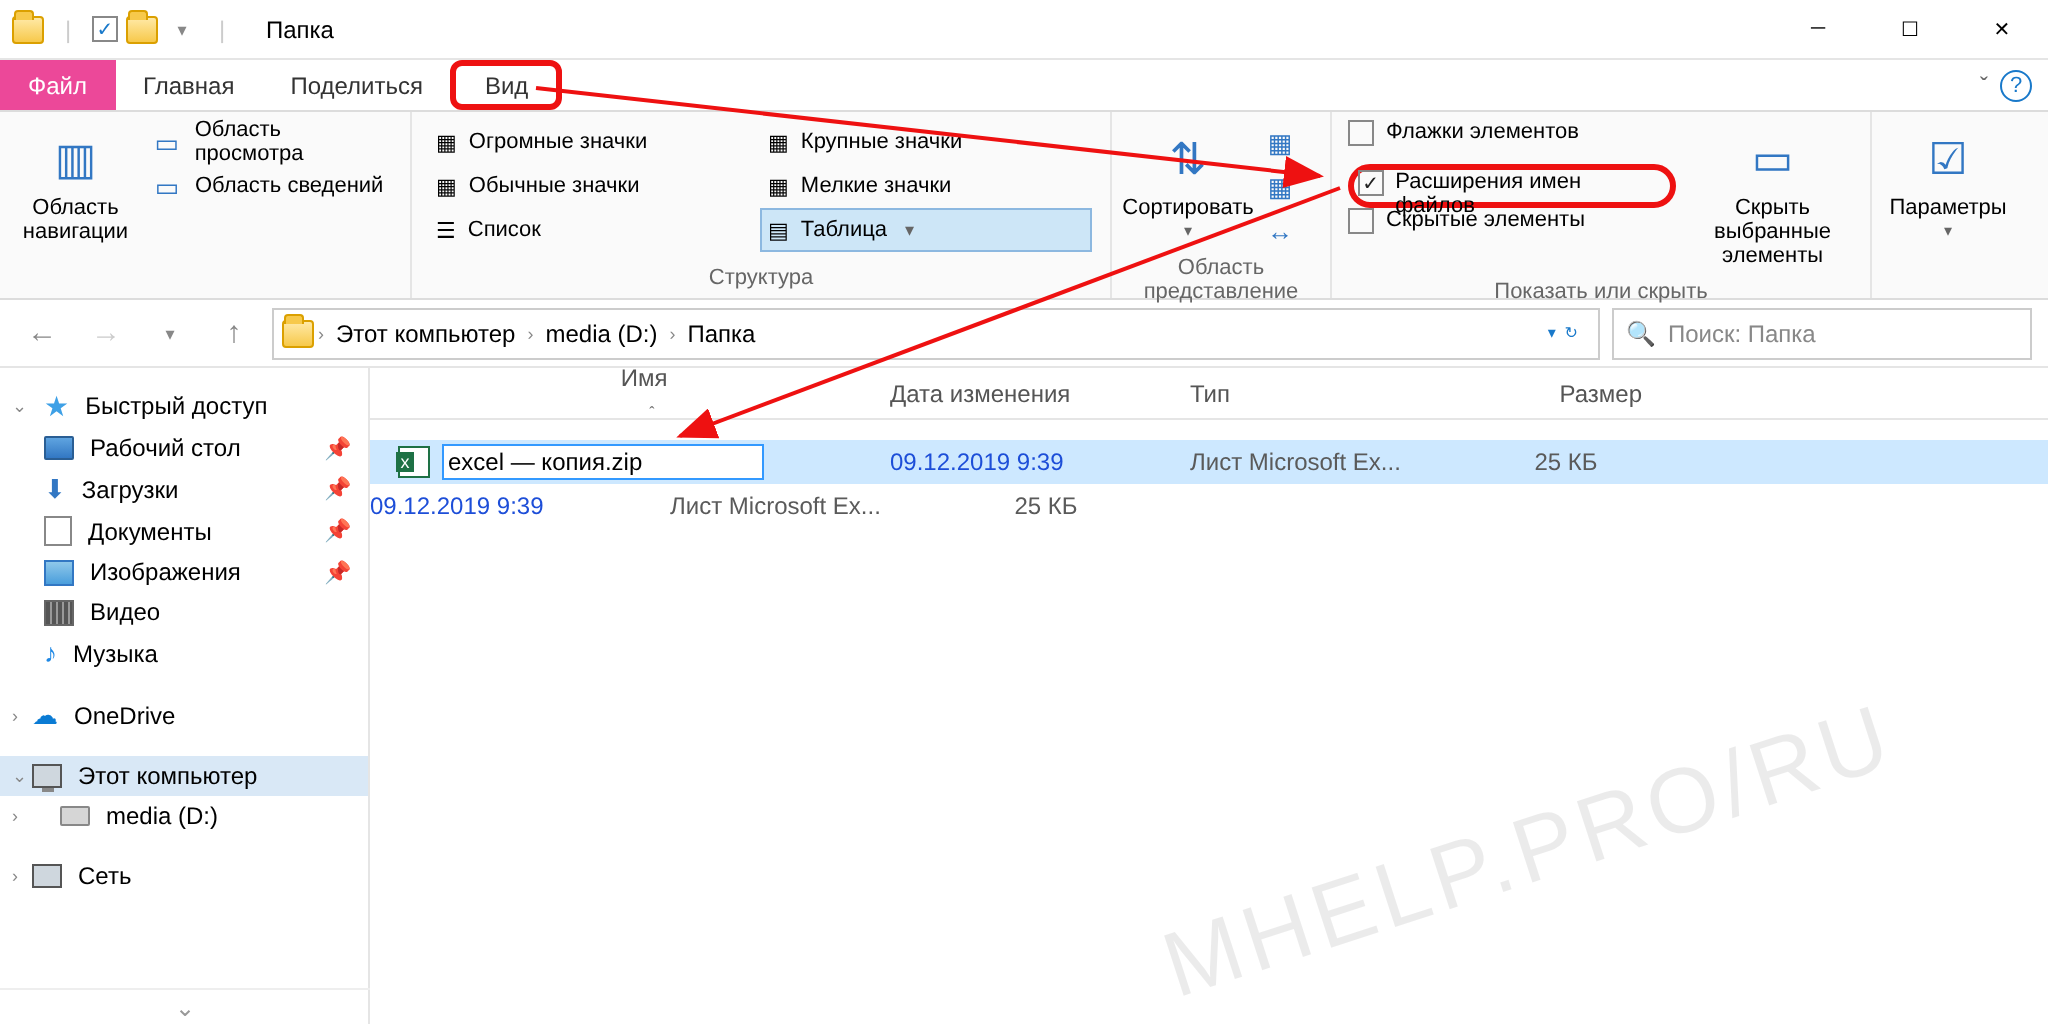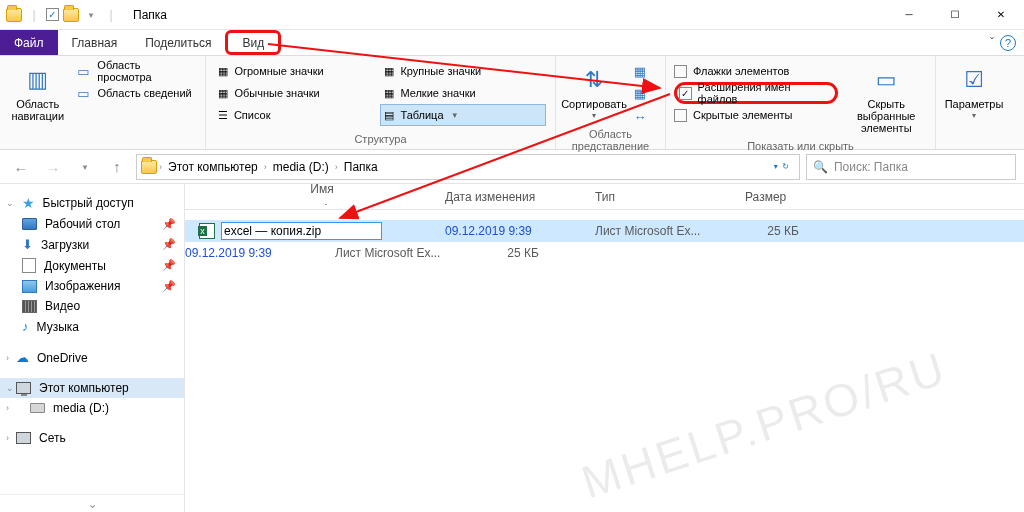--- a/index.html
+++ b/index.html
@@ -6,61 +6,61 @@
   body { width: 1024px; height: 512px; overflow: hidden; background: #fff; font-size: 12px; position: relative; }
   .titlebar { height: 30px; display: flex; align-items: center; border-bottom: 1px solid #e5e5e5; }
   .titlebar .qat { display: flex; align-items: center; padding: 0 6px; gap: 4px; }
   .qat-ico { width: 16px; height: 16px; display: flex; align-items: center; justify-content: center; }
   .folder-ico { width: 16px; height: 14px; background: linear-gradient(#ffe9a6,#f7c94b); border: 1px solid #dba000; border-radius: 2px; position: relative; }
   .folder-ico::before { content:""; position:absolute; top:-4px; left:0; width:8px; height:4px; background:#f7c94b; border:1px solid #dba000; border-bottom:none; border-radius:2px 2px 0 0; }
   .titlebar .title { margin-left: 8px; font-size: 12px; }
   .titlebar .winctl { margin-left: auto; display: flex; }
   .winbtn { width: 46px; height: 30px; display: flex; align-items: center; justify-content: center; font-size: 10px; }
   .tabs { height: 26px; display: flex; align-items: stretch; border-bottom: 1px solid #dcdcdc; background: #fff; }
-  .tab-file { background: #4c1d95; color: #fff; padding: 0 14px; display: flex; align-items: center; font-size: 12px; }
+  .tab-file { background: #ec4899; color: #fff; padding: 0 14px; display: flex; align-items: center; font-size: 12px; }
   .tab { padding: 0 14px; display: flex; align-items: center; font-size: 12px; color: #333; }
   .tab.active { border: 3px solid #e11; border-radius: 6px; }
   .help-row { margin-left: auto; display: flex; align-items:center; padding-right:8px; gap:6px; }
   .help-circle { width:16px; height:16px; border:1px solid #1979ca; border-radius:50%; color:#1979ca; font-size:11px; display:flex; align-items:center; justify-content:center; }
   .ribbon { height: 94px; border-bottom: 1px solid #dcdcdc; display: flex; background: #fafafa; position: relative; }
   .rgroup { border-right: 1px solid #e5e5e5; padding: 4px 8px 2px; display: flex; flex-direction: column; }
   .rgroup .body { flex: 1; display: flex; gap: 8px; align-items: flex-start; }
   .rgroup .label { text-align: center; font-size: 11px; color: #666; padding: 2px 0; }
   .vbtn { display:flex; flex-direction:column; align-items:center; justify-content:center; gap:2px; width:60px; font-size:11px; text-align:center; line-height:1.1; padding:4px 2px; }
   .vbtn .ico { width:32px; height:32px; display:flex; align-items:center; justify-content:center; font-size:22px; color:#3277c3; }
   .mini { display:flex; align-items:center; gap:6px; font-size:11px; height:22px; }
   .mini .ico { width:16px; height:16px; display:flex; align-items:center; justify-content:center; color:#3277c3; font-size:13px; }
   .chk { width:13px; height:13px; border:1px solid #888; display:flex; align-items:center; justify-content:center; font-size:10px; color:#222; }
   .chk.checked::after { content:"✓"; }
   .view-list { display:flex; flex-direction:column; width:340px; }
   .view-row { display:flex; }
   .view-item { display:flex; align-items:center; gap:6px; font-size:11px; width:166px; height:22px; padding:0 3px; border:1px solid transparent; }
   .view-item.sel { background:#cde6f7; border:1px solid #8cb8e0; }
   .dd::after { content:"▾"; margin-left:3px; font-size:9px; color:#666; }
   .checks-col { display:flex; flex-direction:column; }
-  .chk-line { display:flex; align-items:center; gap:6px; height:22px; font-size:11px; }
+  .chk-line { display:flex; gap:6px; height:22px; font-size:11px; }
   .ext-highlight { border:3px solid #e11; border-radius:12px; padding:0 6px 0 2px; }
   .addressbar { height: 34px; display:flex; align-items:center; gap:6px; padding:2px 8px; border-bottom:1px solid #e5e5e5; }
   .navbtn { width:26px; height:26px; display:flex; align-items:center; justify-content:center; color:#888; font-size:15px; border-radius:3px; }
   .bc { flex:1; height:26px; border:1px solid #ccc; display:flex; align-items:center; padding:0 4px; gap:2px; background:#fff; }
   .bc .seg { display:flex; align-items:center; gap:3px; padding:0 4px; font-size:12px; }
   .bc .car { color:#888; font-size:9px; }
   .search { width:210px; height:26px; border:1px solid #ccc; display:flex; align-items:center; padding:0 6px; color:#888; gap:6px; }
   .content { display:flex; height:calc(512px - 30px - 26px - 94px - 34px); }
   .navpane { width:185px; border-right:1px solid #e5e5e5; padding:8px 0; }
   .navitem { display:flex; align-items:center; gap:8px; padding:3px 8px 3px 22px; font-size:12px; position:relative; }
   .navitem.sel { background:#d9e8f6; }
   .navitem .pin { margin-left:auto; color:#8c8c8c; font-size:11px; }
   .navcaret { position:absolute; left:6px; color:#888; font-size:9px; }
   .file-list { flex:1; }
   .cols { display:flex; border-bottom:1px solid #e5e5e5; height:26px; align-items:center; color:#555; font-size:12px; }
   .col-name { width:260px; padding-left:14px; display:flex; align-items:center; gap:6px;flex-direction:column; }
   .col-date { width:150px; }
   .col-type { width:150px; }
-  .col-size { width:90px; text-align:left; padding-right:14px; }
+  .col-size { width:90px; text-align:right; padding-right:14px; }
   .row { display:flex; height:22px; align-items:center; font-size:12px; }
   .row.sel { background:#cde8ff; }
   .cell-name { width:260px; padding-left:14px; display:flex; align-items:center; gap:6px; }
   .cell-date { width:150px; color:#1d4ed8; }
   .cell-type { width:150px; color:#5a5a5a; }
   .cell-size { width:90px; text-align:center; padding-right:14px; color:#5a5a5a; }
   .rename { border:1px solid #3399ff; background:#fff; padding:0 2px; font-size:12px; height:18px; }
   .excel-ico { width:16px; height:16px; background:#fff; border:1px solid #1e7145; position:relative; display:flex; align-items:center; justify-content:center; }
   .excel-ico::after { content:"x"; font-size:9px; background:#1e7145; color:#fff; width:9px; height:10px; display:flex; align-items:center; justify-content:center; position:absolute; left:-2px; }
   .wm { position:absolute; right:70px; bottom:60px; font-size:46px; color:rgba(0,0,0,0.08); transform:rotate(-18deg); letter-spacing:3px; font-weight:300; pointer-events:none; font-family: Arial, sans-serif; }

